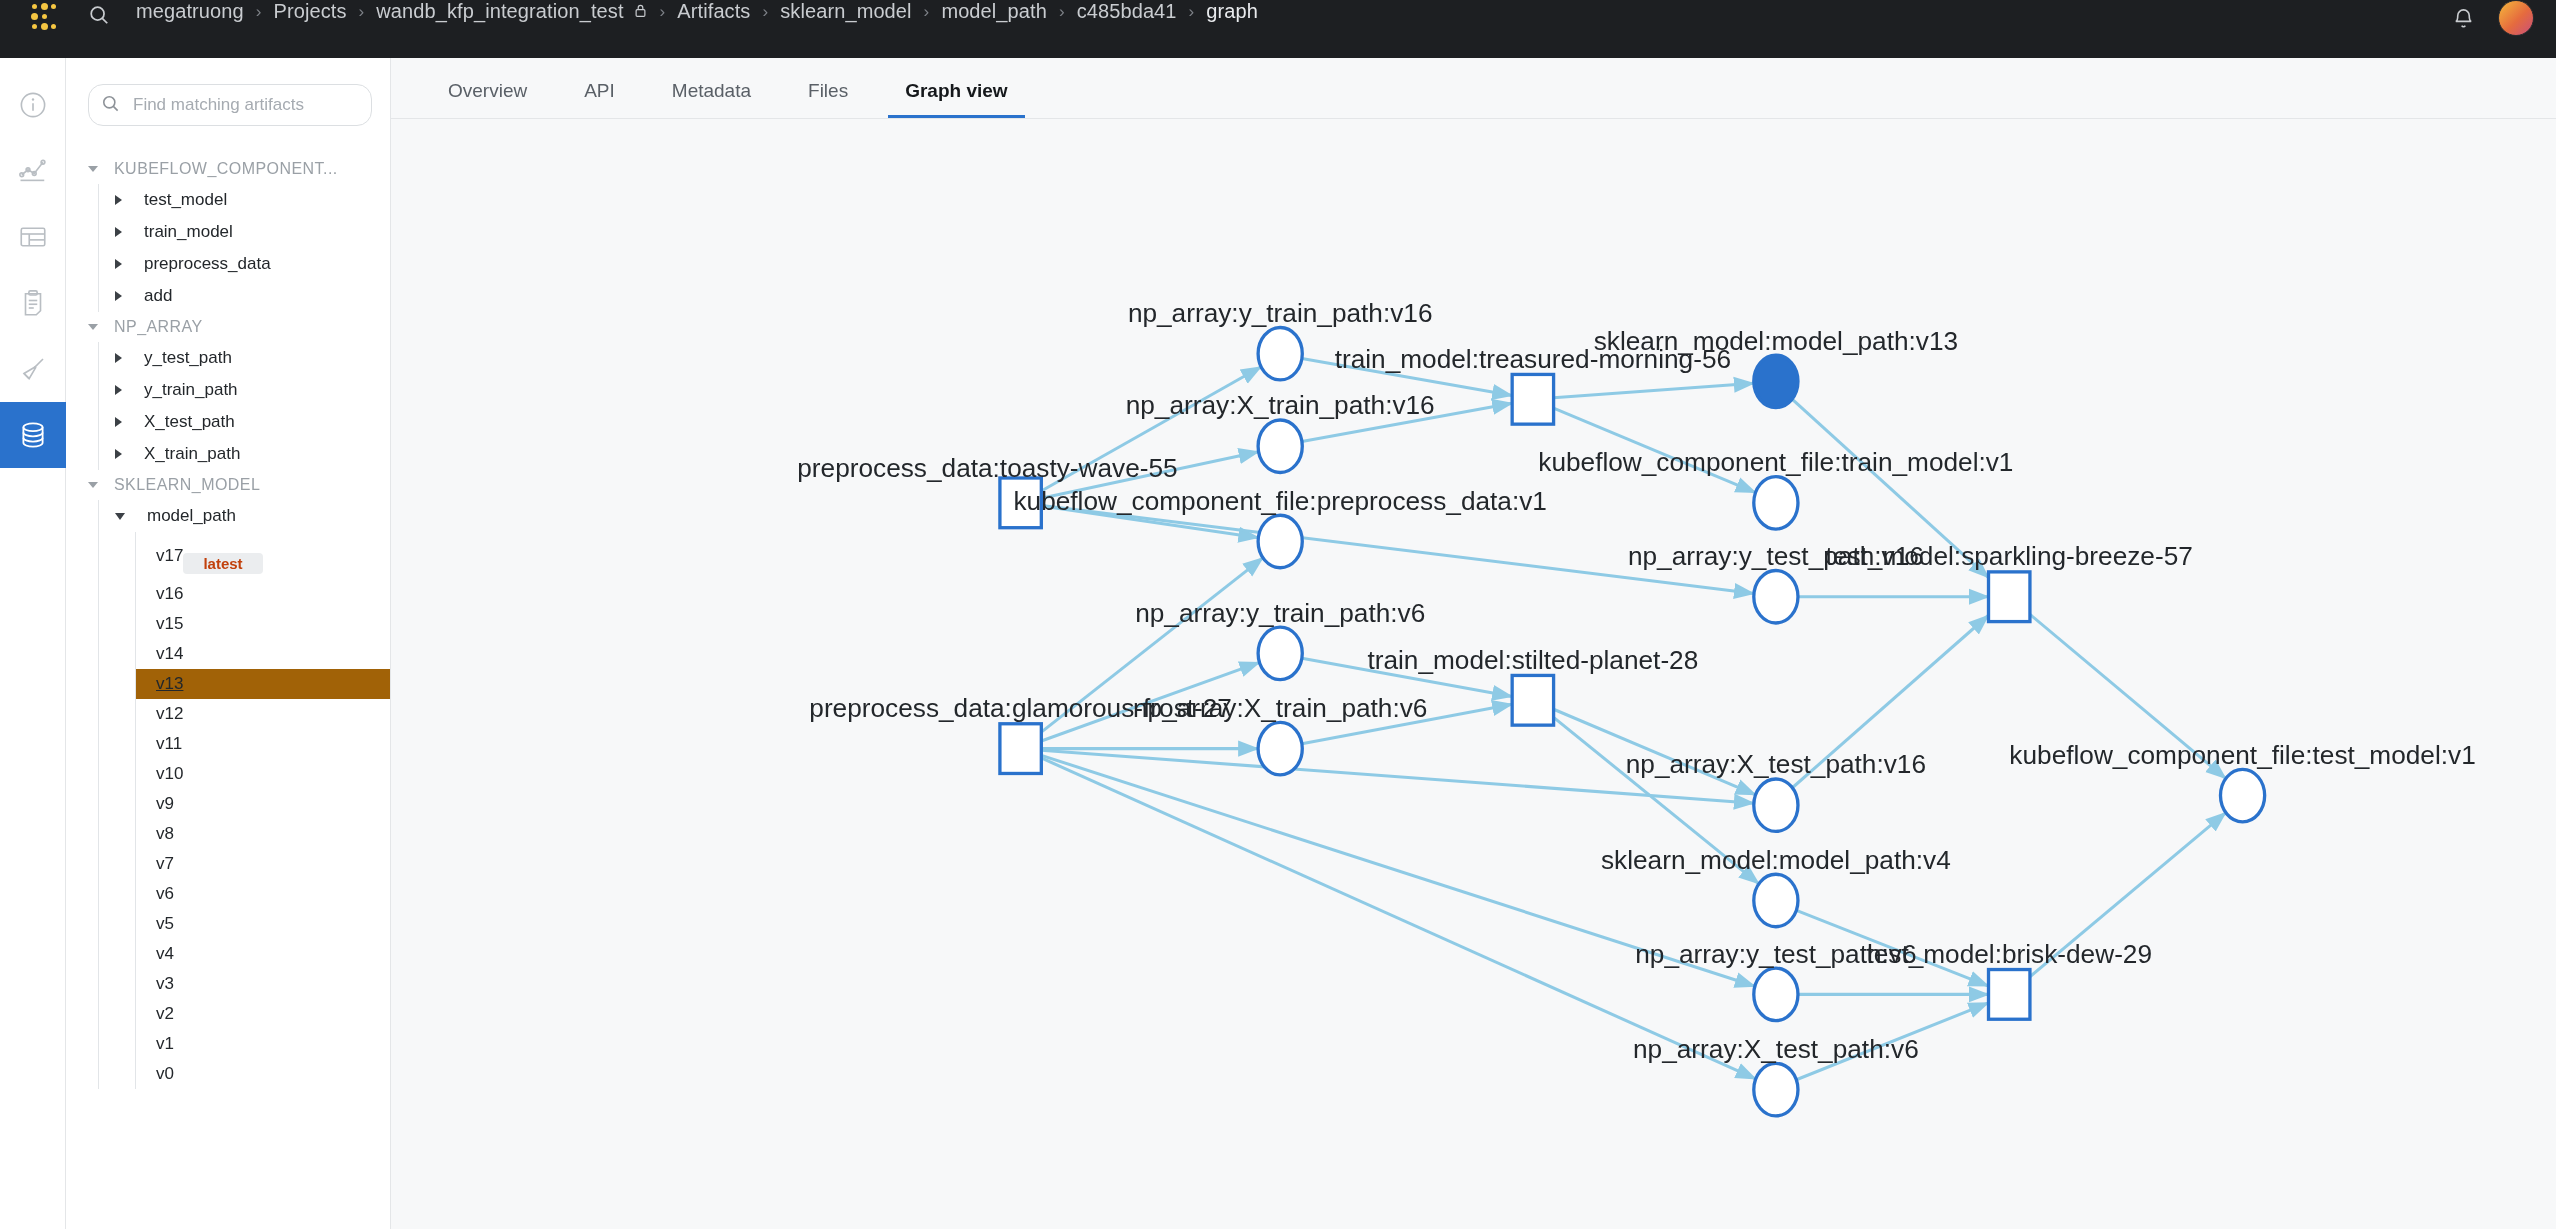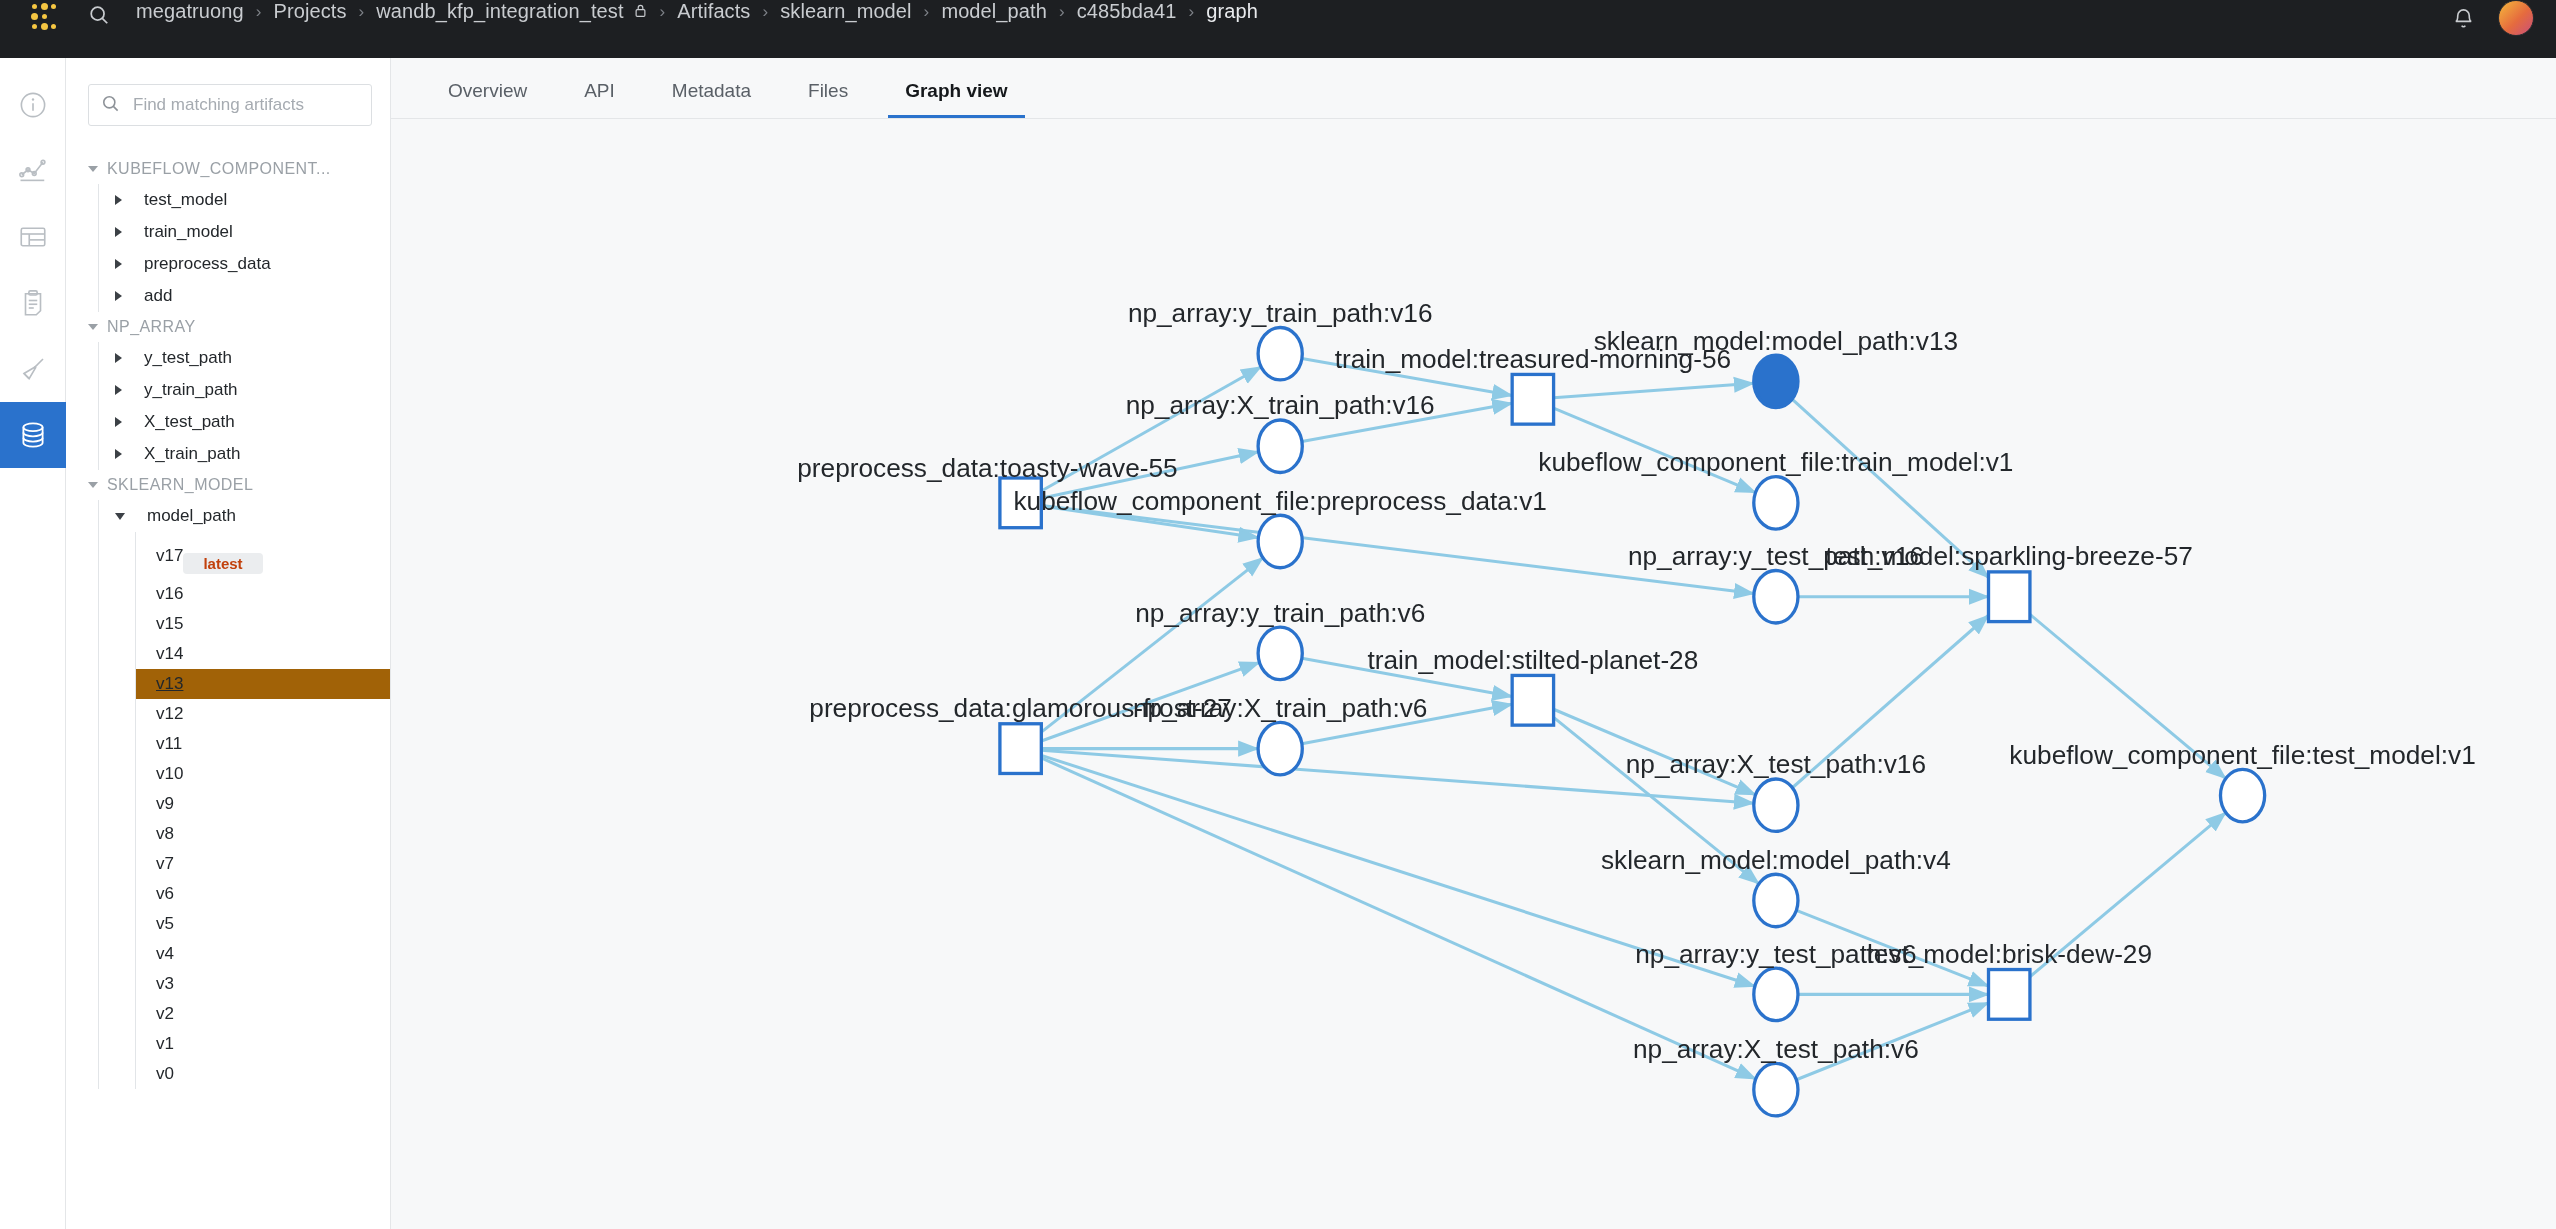--- a/index.html
+++ b/index.html
@@ -94,34 +94,34 @@
     width: 325px; flex: 0 0 325px;
     background: #ffffff;
     border-right: 1px solid #e4e6e8;
     padding: 26px 0 0 0;
     overflow: hidden;
     position: relative;
   }
   .search-wrap { padding: 0 18px 0 22px; }
   .search-box {
     display: flex; align-items: center; gap: 11px;
-    height: 42px; border: 1px solid #dcdfe2; border-radius: 3px;
+    height: 42px; border: 1px solid #dcdfe2; border-radius: 15px;
     padding: 11px 12px; background: #fff;
   }
   .search-box input {
     border: none; outline: none; flex: 1 1 auto;
     font-size: 17px; color: #33383d;
     font-family: "Liberation Sans", sans-serif;
     background: transparent;
   }
   .search-box input::placeholder { color: #a6abb1; }
 
   .tree { margin-top: 28px; font-size: 17px; }
   .tree-group-header {
-    display: flex; align-items: center; gap: 9px;
+    display: flex; align-items: center; gap: 16px;
     padding: 6px 0 6px 22px;
     color: #9aa0a6; font-size: 16px; letter-spacing: 0.45px;
     cursor: pointer;
     white-space: nowrap; overflow: hidden;
   }
   .tree-children { border-left: 1px solid #e2e5e8; margin-left: 32px; }
   .tree-item {
     display: flex; align-items: center; gap: 22px;
     padding: 6px 0 6px 16px;
     color: #23272b; cursor: pointer;

